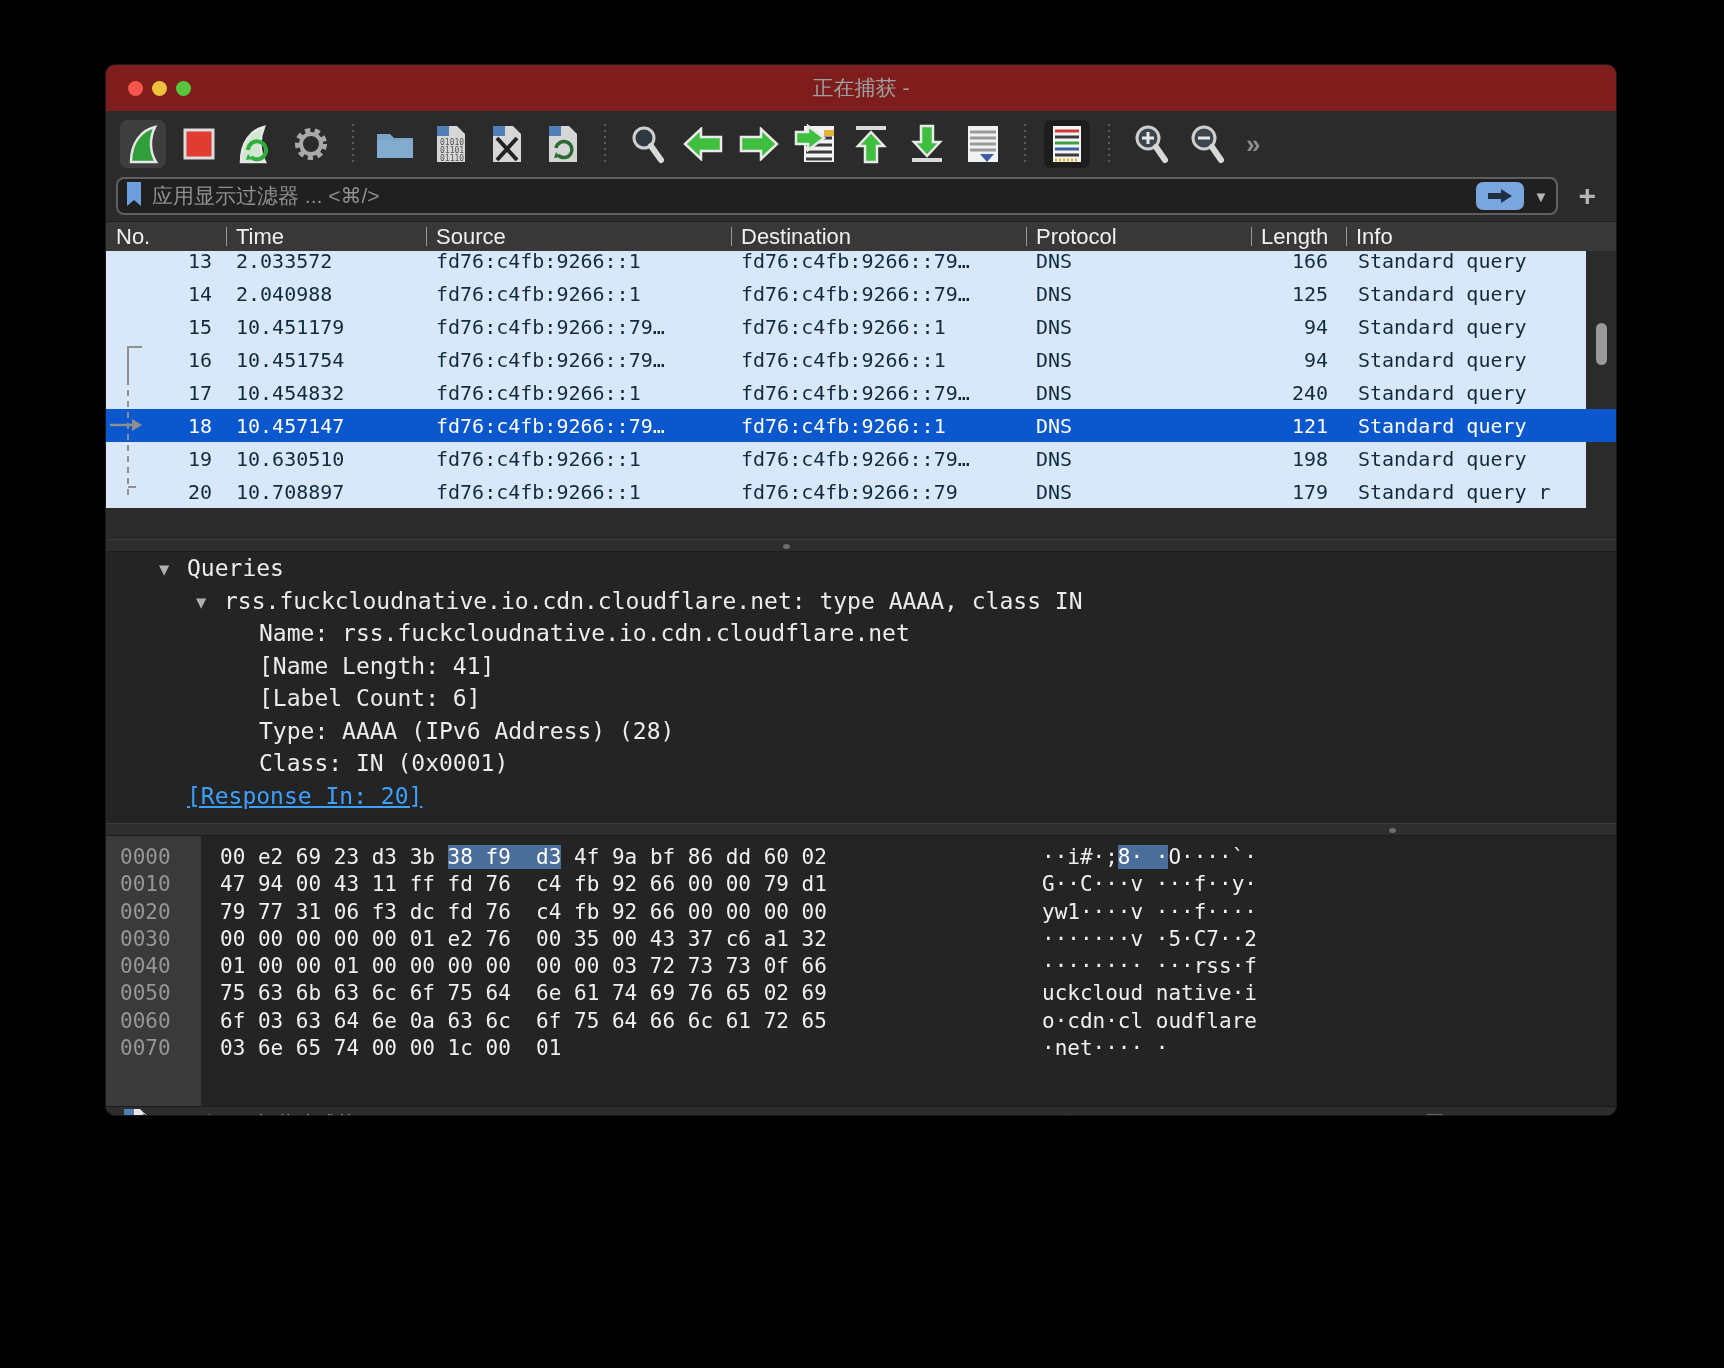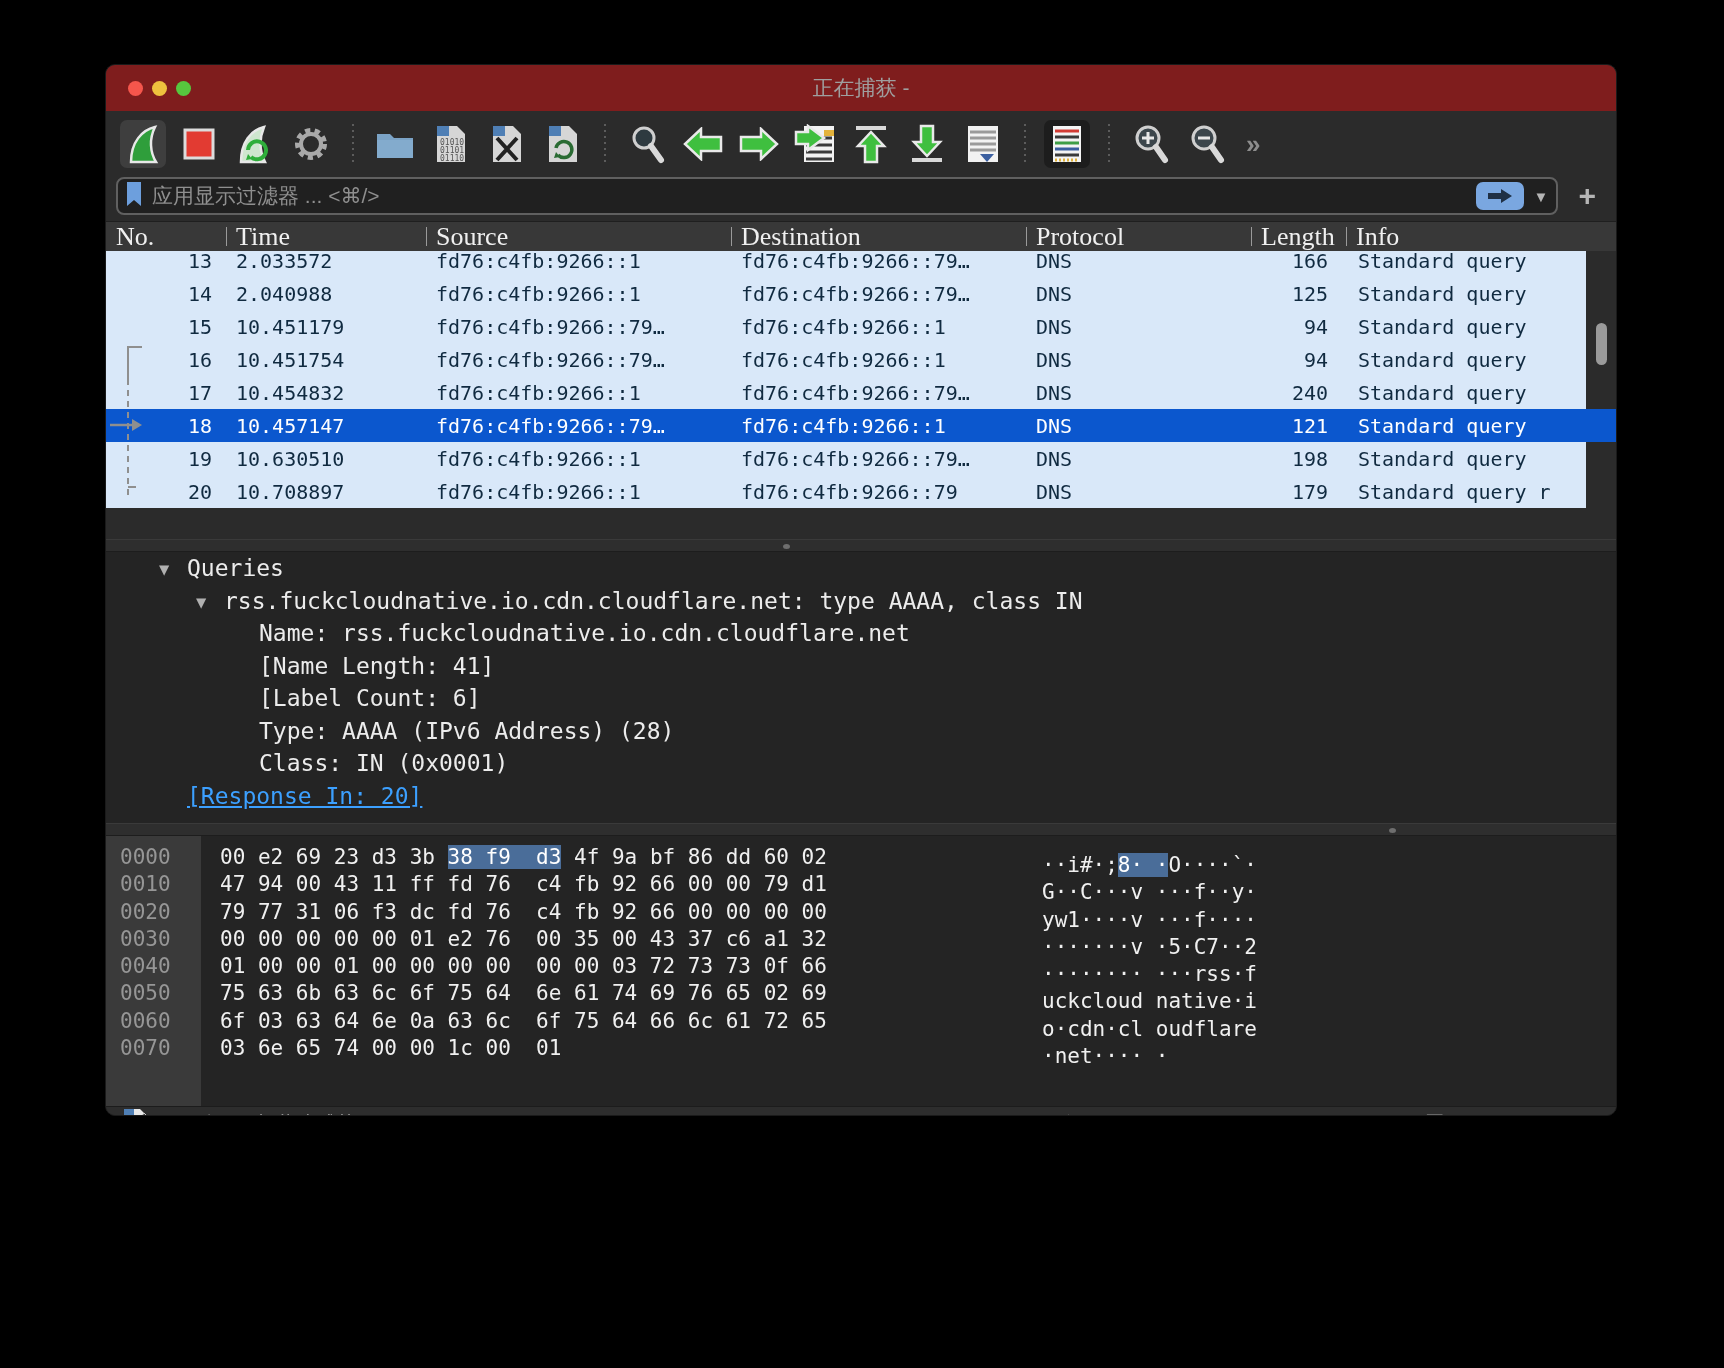--- a/index.html
+++ b/index.html
@@ -35,21 +35,21 @@
                   display:flex; align-items:center; padding:0 8px 0 6px; gap:8px; }
   .filter-input { flex:1; background:transparent; border:none; outline:none; color:#d0d0d0; font-size:21px; }
   .filter-input::placeholder { color:#8f8f8f; }
   .apply-btn { width:48px; height:28px; background:#7aa7e0; border-radius:7px;
                display:flex; align-items:center; justify-content:center; }
   .caret { color:#b5b5b5; font-size:15px; margin-left:2px; }
   .plus-btn { color:#b5b5b5; font-size:30px; font-weight:bold; padding:0 8px; }
 
   
   .pl-header { height:30px; background:#383838; display:flex; align-items:center;
-               color:#f0f0f0; font-size:26px; flex:0 0 auto; border-top:1px solid #1f1f1f;font-family:Liberation Serif, serif; }
+               color:#f0f0f0; font-size:22px; flex:0 0 auto; border-top:1px solid #1f1f1f; }
   .pl-h { height:100%; display:flex; align-items:center; padding-left:10px; position:relative;
           overflow:hidden; white-space:nowrap; flex:0 0 auto; }
   .pl-h:not(:first-child)::before { content:""; position:absolute; left:0; top:5px; bottom:5px;
           width:1px; background:#9a9a9a; }
   .c-no{width:120px;} .c-time{width:200px;} .c-src{width:305px;} .c-dst{width:295px;}
   .c-proto{width:225px;} .c-len{width:95px;} .c-info{flex:1 1 auto;}
   .pl-h.c-proto{width:225px;} 
 
   .pl-body { height:288px; position:relative; overflow:hidden; background:#2b2b2b; flex:0 0 auto; }
   .pl-scroll { position:absolute; right:0; top:0; bottom:0; width:30px; background:#2b2b2b; }
@@ -82,21 +82,21 @@
   .trow.link .txt { color:#3ca0ff; text-decoration:underline; }
 
   
   .hexpane { height:270px; background:#242424; position:relative; overflow:hidden;
              font-family:"DejaVu Sans Mono", monospace; font-size:21px; color:#f0f0f0; flex:0 0 auto; }
   .hex-gutter-bg { position:absolute; left:0; top:0; bottom:0; width:95px; background:#3a3a3a; }
   .hexrows { position:relative; padding-top:8px; }
   .hexrow { height:27.3px; line-height:27.3px; white-space:pre; position:relative; }
   .hex-off { display:inline-block; width:95px; padding-left:14px; color:#969696; }
   .hex-bytes { display:inline-block; padding-left:19px; }
-  .hex-ascii { position:absolute; left:936px; top:8px; }
+  .hex-ascii { position:absolute; left:936px; top:0; }
   .hl { background:#4a6d99; color:#fff; }
 
   
   .statusbar { flex:1 1 auto; background:#2d2d2d; border-top:1px solid #1c1c1c;
                display:flex; align-items:center; color:#e4e4e4; font-size:20px; padding:0 88px 4px 16px; }
   .status-left { display:flex; align-items:center; gap:28px; flex:1 1 auto; }
   .status-right { display:flex; align-items:center; gap:14px; }
   .gripdot { width:9px; height:11px; background:#5f5f5f; border-radius:50%; }
   .spacer34 { width:26px; }
 </style>

